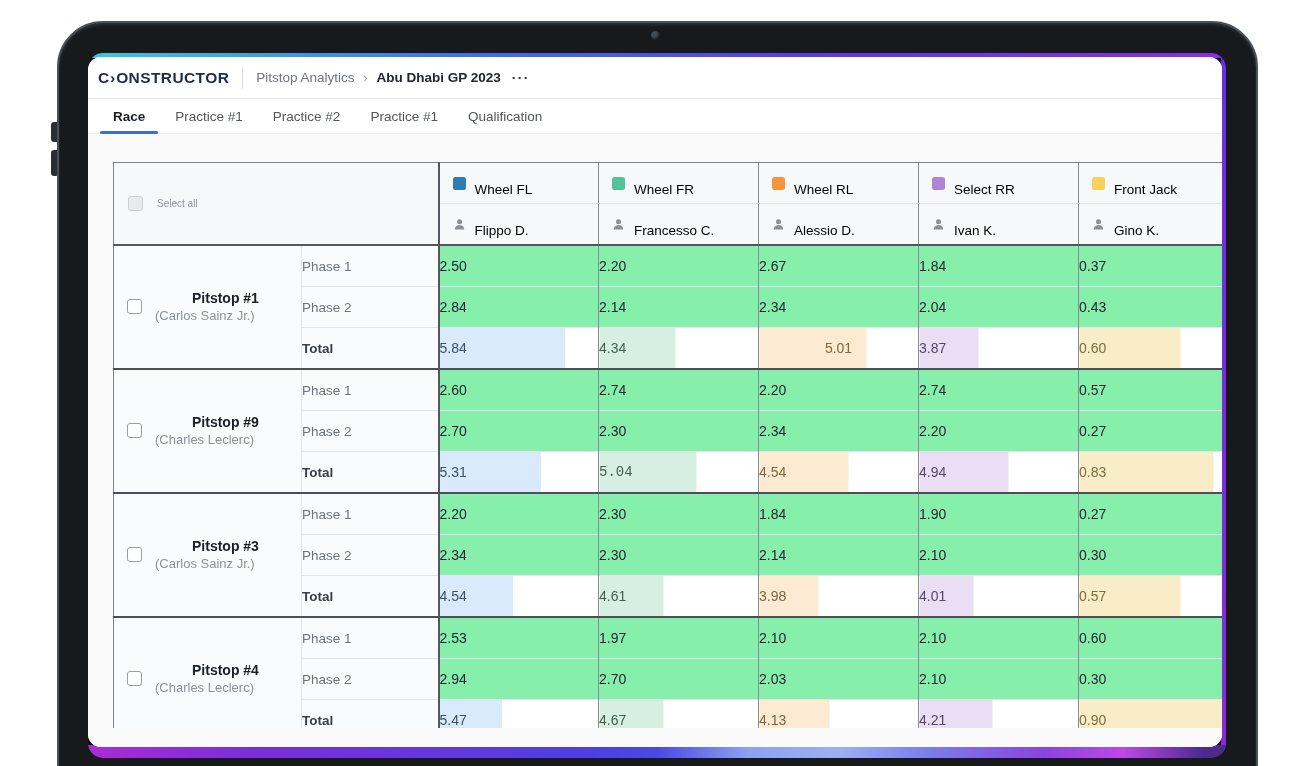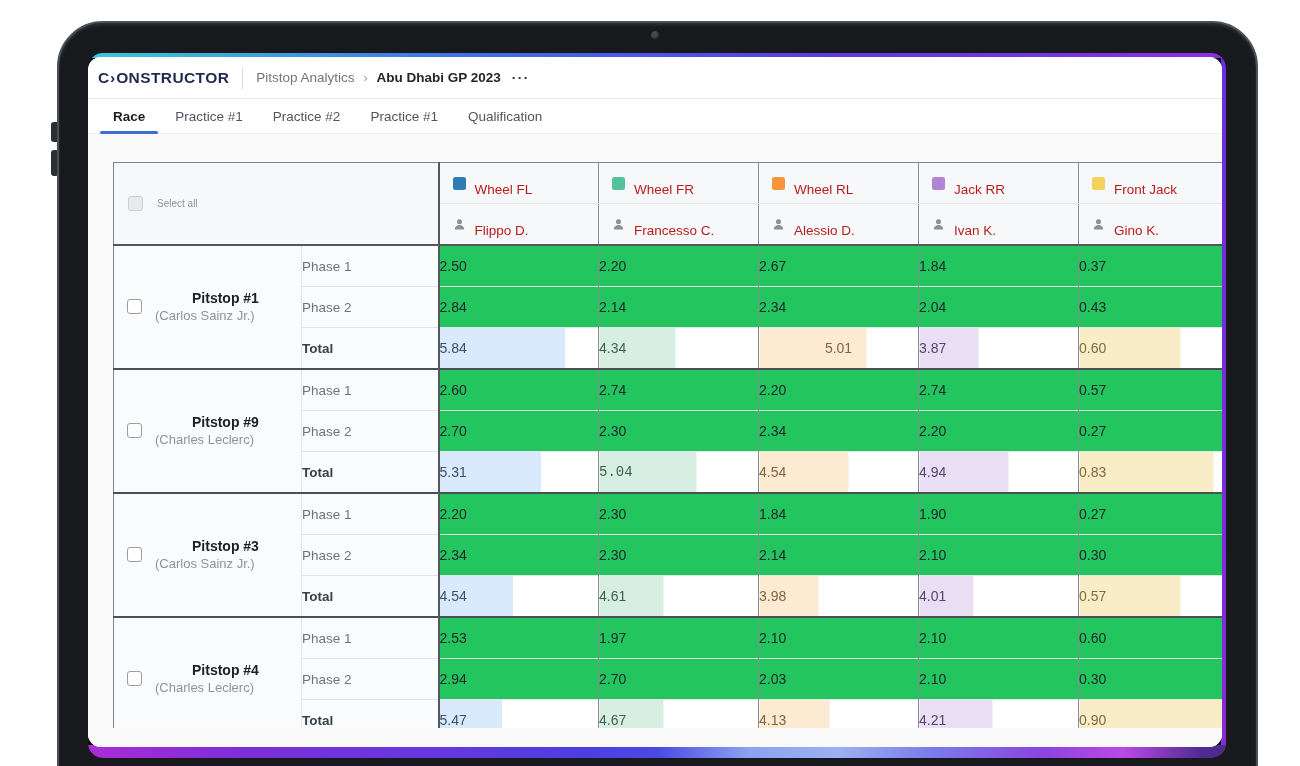--- a/index.html
+++ b/index.html
@@ -60,30 +60,30 @@
   .vdark{border-left:2px solid #53585e;}
   .vmid{border-left:1px solid #888d94;}
   .vlight{border-left:1px solid #e3e5e9;}
   .hdr-split{border-bottom:1px solid #e3e5e9;}
   .hdr-bottom{border-bottom:2px solid #53585e;}
   tr.gsep td{border-top:2px solid #4b5056;}
   tr.rline td{border-top:1px solid #e3e5e9;}
   td.group-cell{background:#fafbfc;}
   td.phase-cell{background:#fafbfc;color:#6e747d;font-size:13.5px;padding-left:12px;height:40px;}
   td.phase-cell.total-label{color:#3a3f46;font-weight:700;}
-  td.val{background:#22c55e;font-size:14px;font-weight:700;color:#23262c;padding-left:13px;height:40px;}
+  td.val{background:#86efac;font-size:14px;font-weight:700;color:#23262c;padding-left:13px;height:40px;}
   td.val.total{background:#fff;}
   .sel-wrap{display:flex;align-items:center;gap:14px;padding-left:14px;}
   .sel-label{color:#8d939b;font-size:10px;}
   .cb{width:15px;height:15px;border-radius:3px;box-sizing:border-box;flex:0 0 15px;}
   .cb.gray{background:#e9eaec;border:1px solid #cbcfd4;}
   .cb.white{background:#fff;border:1.5px solid #989ea6;}
   .tool-wrap,.crew-wrap{display:flex;align-items:center;gap:9px;padding-left:13px;}
   .sq{width:13px;height:13px;border-radius:2.5px;flex:0 0 13px;}
-  .tool-name,.crew-name{font-size:13.5px;color:#b91c1c;margin-top:12px;}
+  .tool-name,.crew-name{font-size:13.5px;color:#000000;margin-top:12px;}
   .person{width:13px;height:13px;flex:0 0 13px;}
   .person svg{display:block;fill:#8a9096;}
   .grp-wrap{display:flex;align-items:center;gap:13px;padding-left:13px;}
   .grp-title{font-size:14px;font-weight:700;color:#1b1f26;line-height:1.4;margin-left:37px;}
   .grp-driver{font-size:13px;color:#8d939b;line-height:1.3;}
 </style>
 </head>
 <body>
 
 <div class="side-btn" style="top:122px;height:20px;"></div>
@@ -152,21 +152,21 @@
                 </th>
                 <th class="hcell hdr-split b-outer-t vmid">
                   <div class="tool-wrap">
                     <div class="sq" style="background: rgb(246, 149, 62);"></div>
                     <span class="tool-name">Wheel RL</span>
                   </div>
                 </th>
                 <th class="hcell hdr-split b-outer-t vmid">
                   <div class="tool-wrap">
                     <div class="sq" style="background: rgb(178, 132, 214);"></div>
-                    <span class="tool-name">Jack RR</span>
+                    <span class="tool-name">Select RR</span>
                   </div>
                 </th>
                 <th class="hcell hdr-split b-outer-t vmid">
                   <div class="tool-wrap">
                     <div class="sq" style="background: rgb(243, 211, 94);"></div>
                     <span class="tool-name">Front Jack</span>
                   </div>
                 </th>
               </tr>
               <tr>

